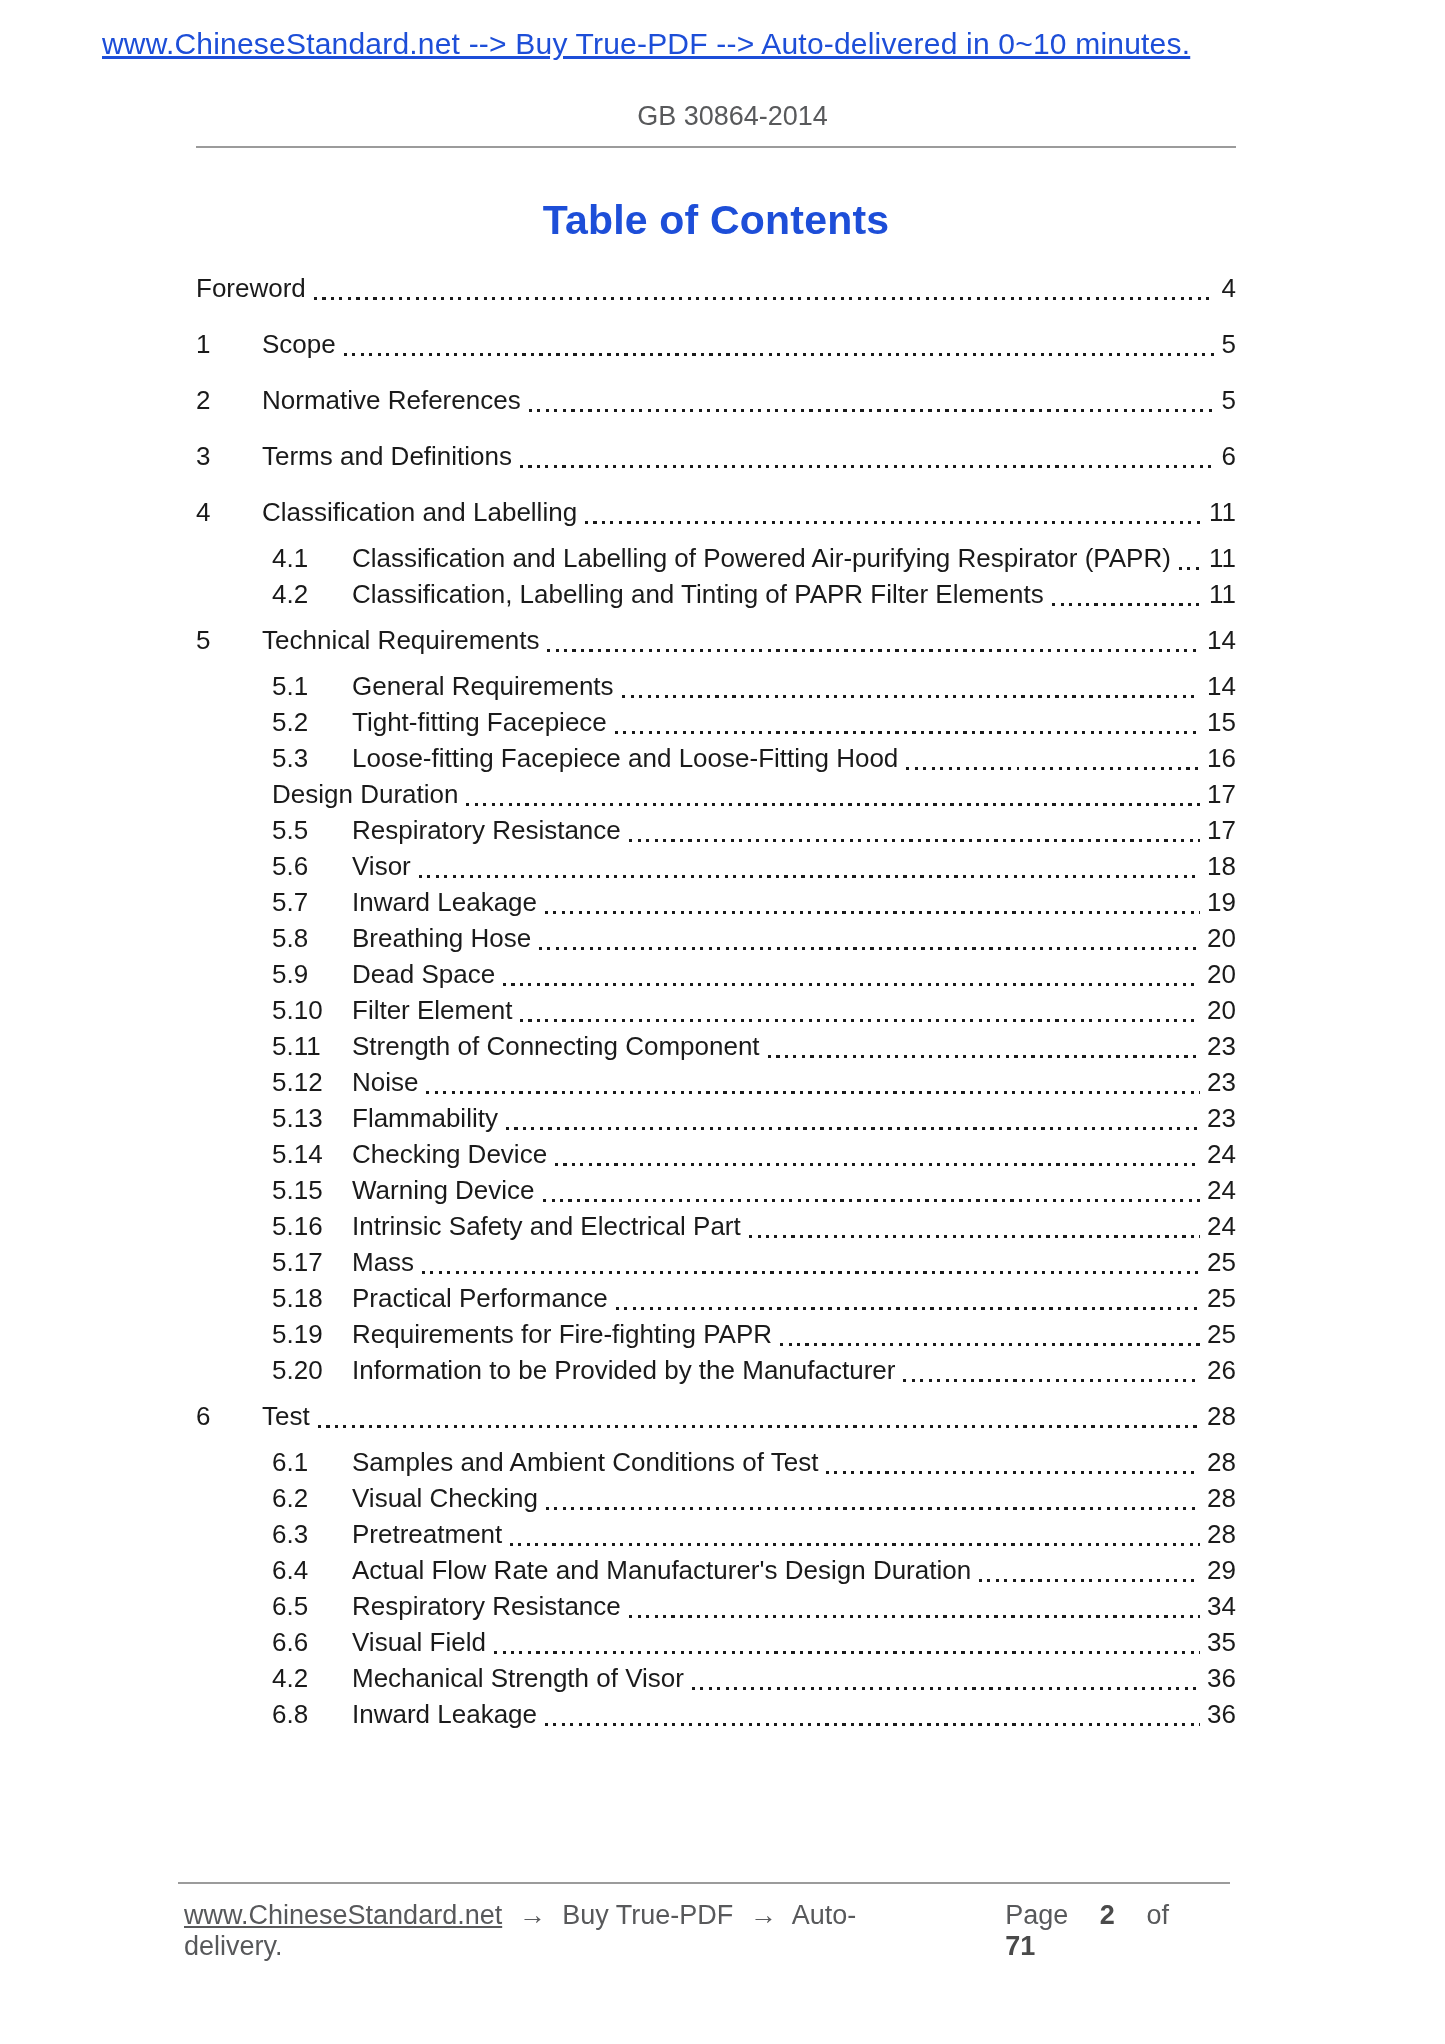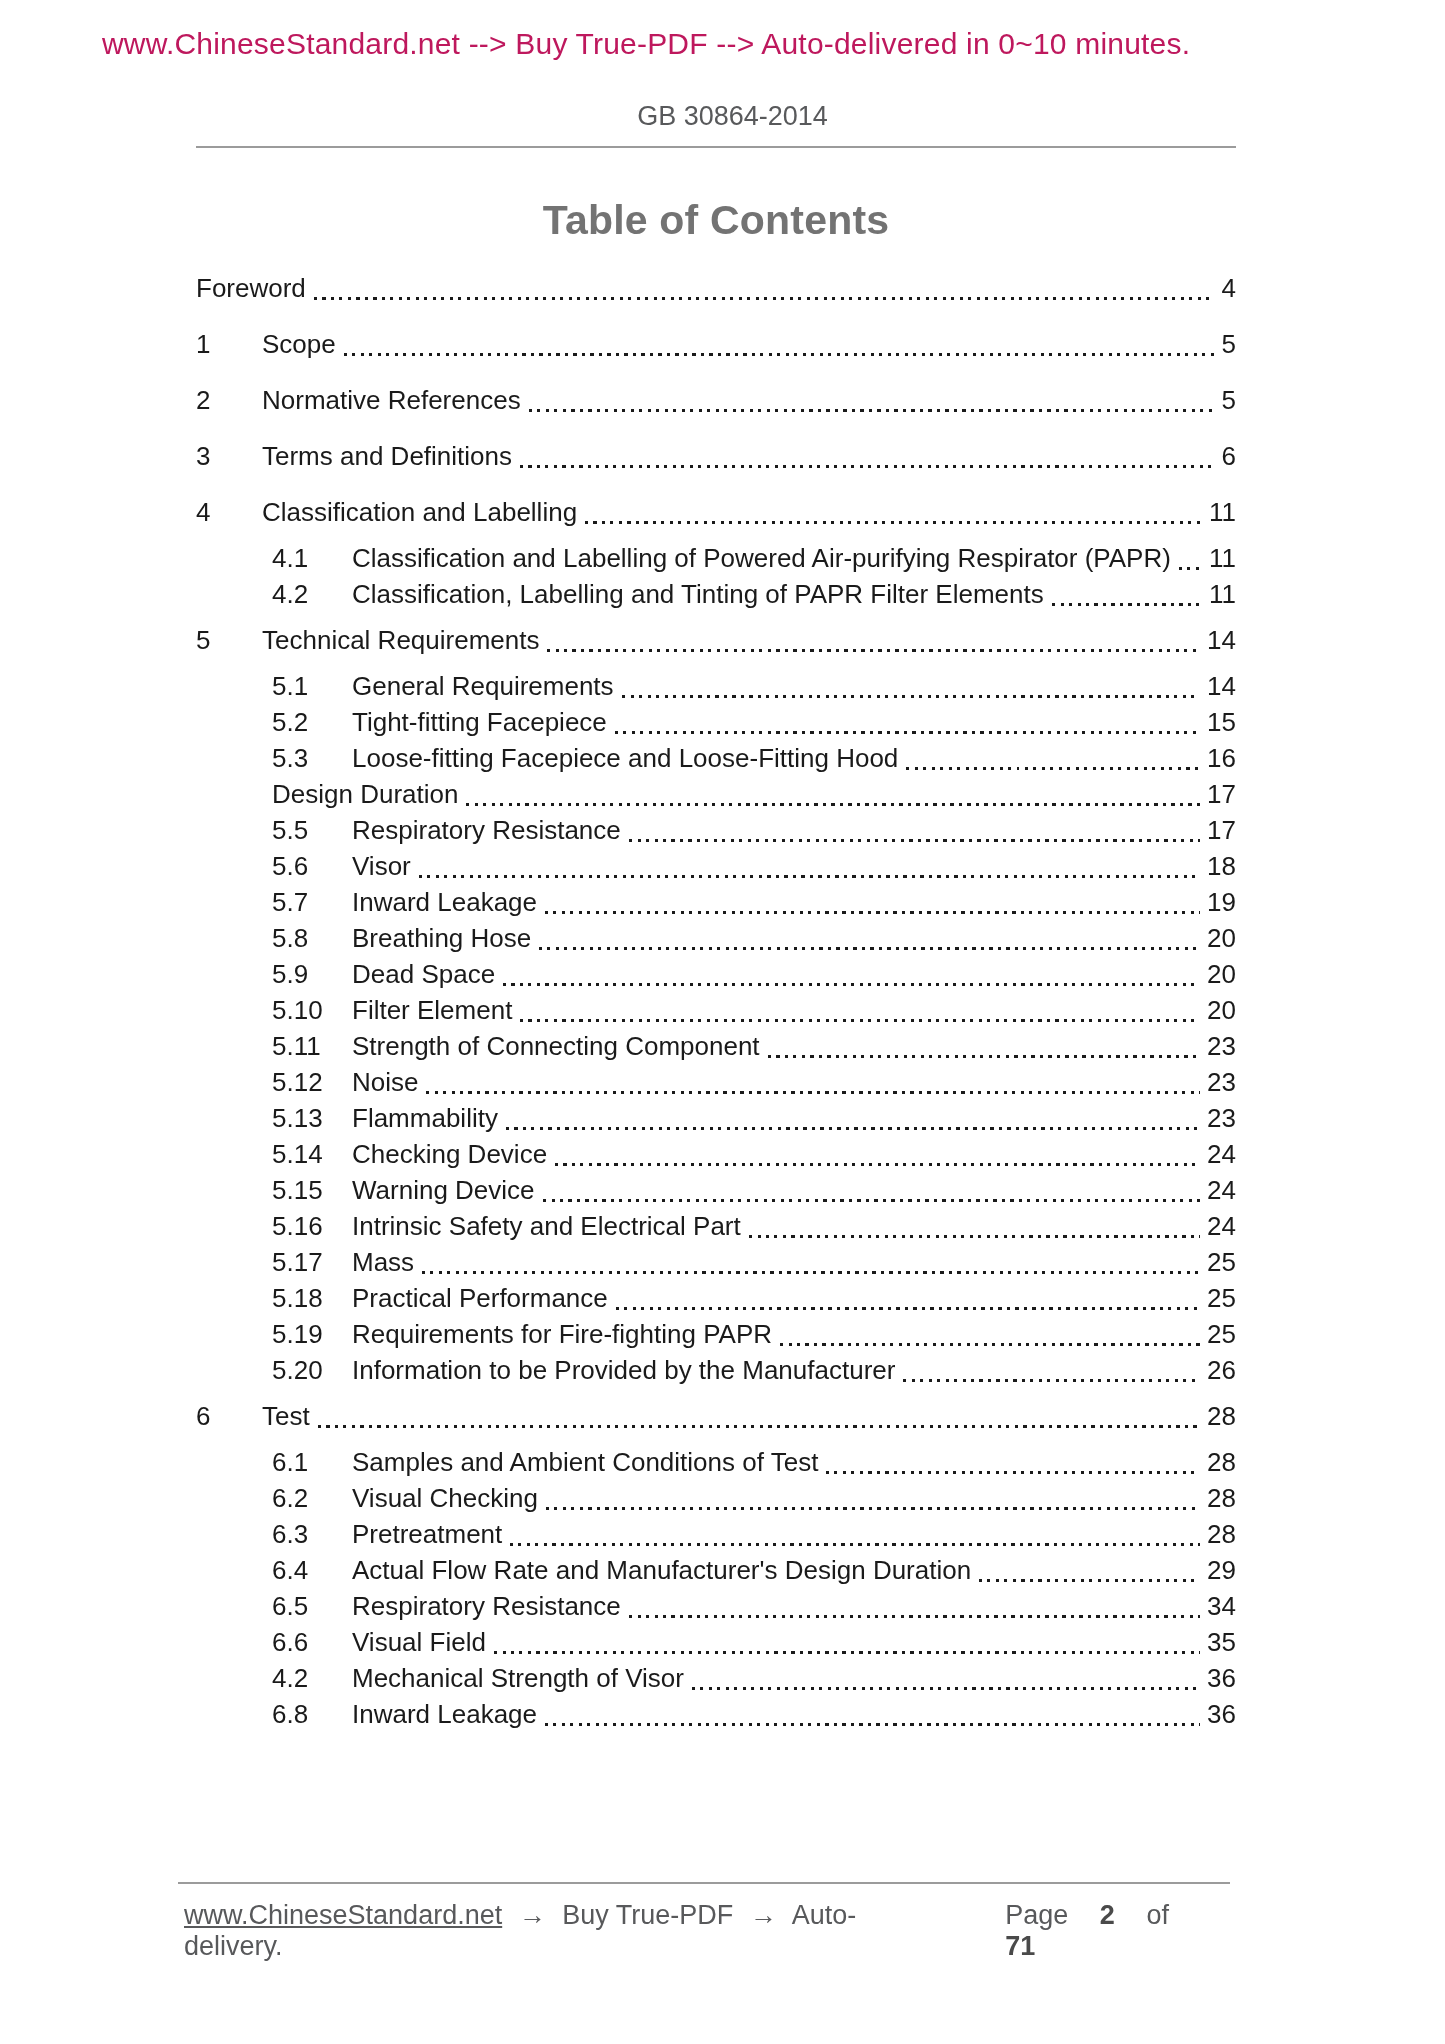--- a/index.html
+++ b/index.html
@@ -4,33 +4,34 @@
 <style>
   html,body{margin:0;padding:0;background:#fff;}
   body{
     width:1445px;height:2044px;position:relative;overflow:hidden;
     font-family:"Liberation Sans","DejaVu Sans",sans-serif;
     color:#1a1a1a;
   }
   
   .promo{
     margin:27px 0 0 102px;
-    font-size:30px;line-height:34px;color:#be185d;letter-spacing:.2px;
+    font-size:30px;line-height:34px;color:#1d4ed8;letter-spacing:.2px;
     white-space:nowrap;
+    text-decoration:underline;
   }
   .doc-number{
     margin-top:38px;text-align:center;
     font-size:27px;line-height:34px;color:#58595b;margin-left:20px;
   }
   .content{width:1040px;margin:0 auto 0 196px;}
   .rule{height:2px;background:#9b9b9b;border:0;margin:13px 0 0 0;}
   
   .page-title{
     margin:46px 0 0 0;text-align:center;
-    font-size:41px;line-height:52px;font-weight:bold;color:#737373;
+    font-size:41px;line-height:52px;font-weight:bold;color:#1d4ed8;
     letter-spacing:.2px;
   }
   
   .toc{margin-top:14px;font-size:26px;}
   .toc-row{display:flex;align-items:baseline;white-space:nowrap;line-height:34px;}
   .toc-row.l1{padding:11px 0;}
   .toc-row.l2{padding:1px 0;margin-left:76px;}
   .toc-row .num{flex:0 0 auto;display:inline-block;}
   .toc-row.l1 .num{width:66px;}
   .toc-row.l2 .num{width:80px;}

